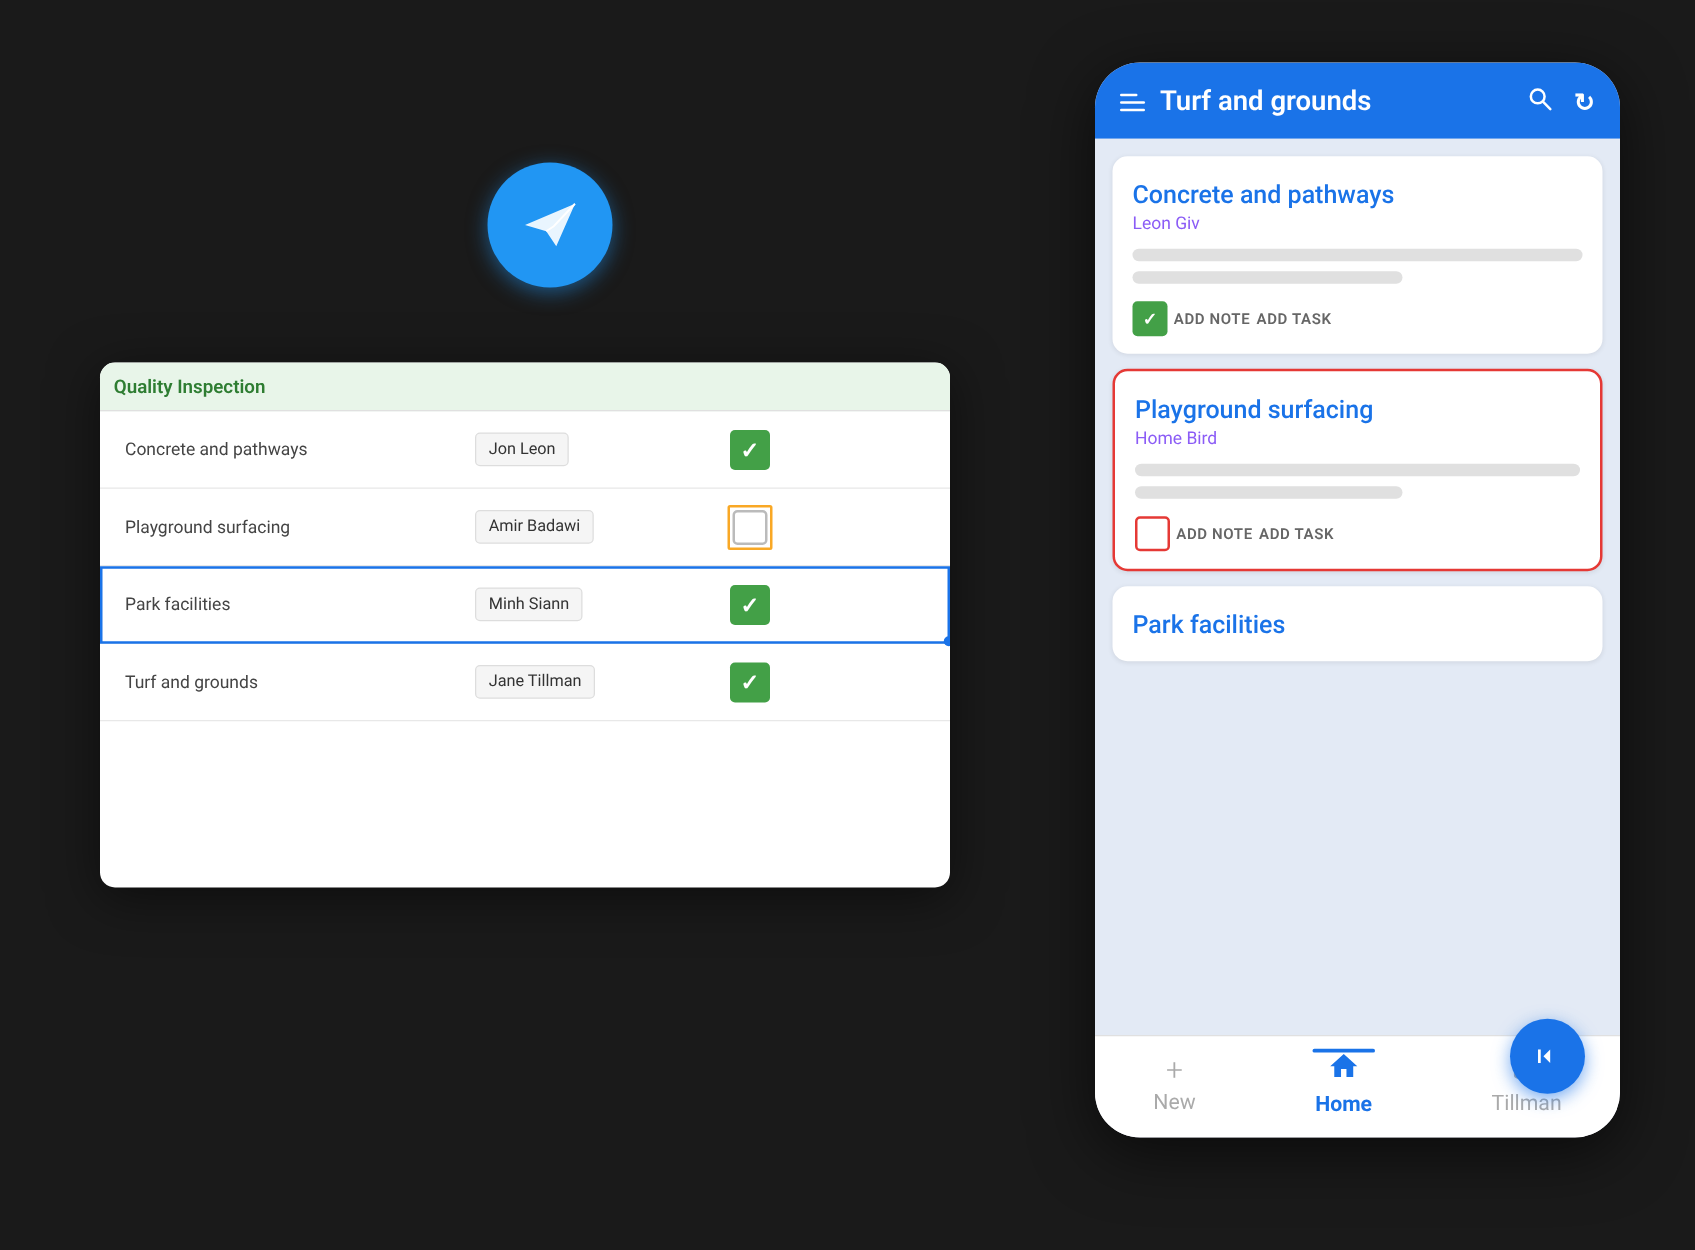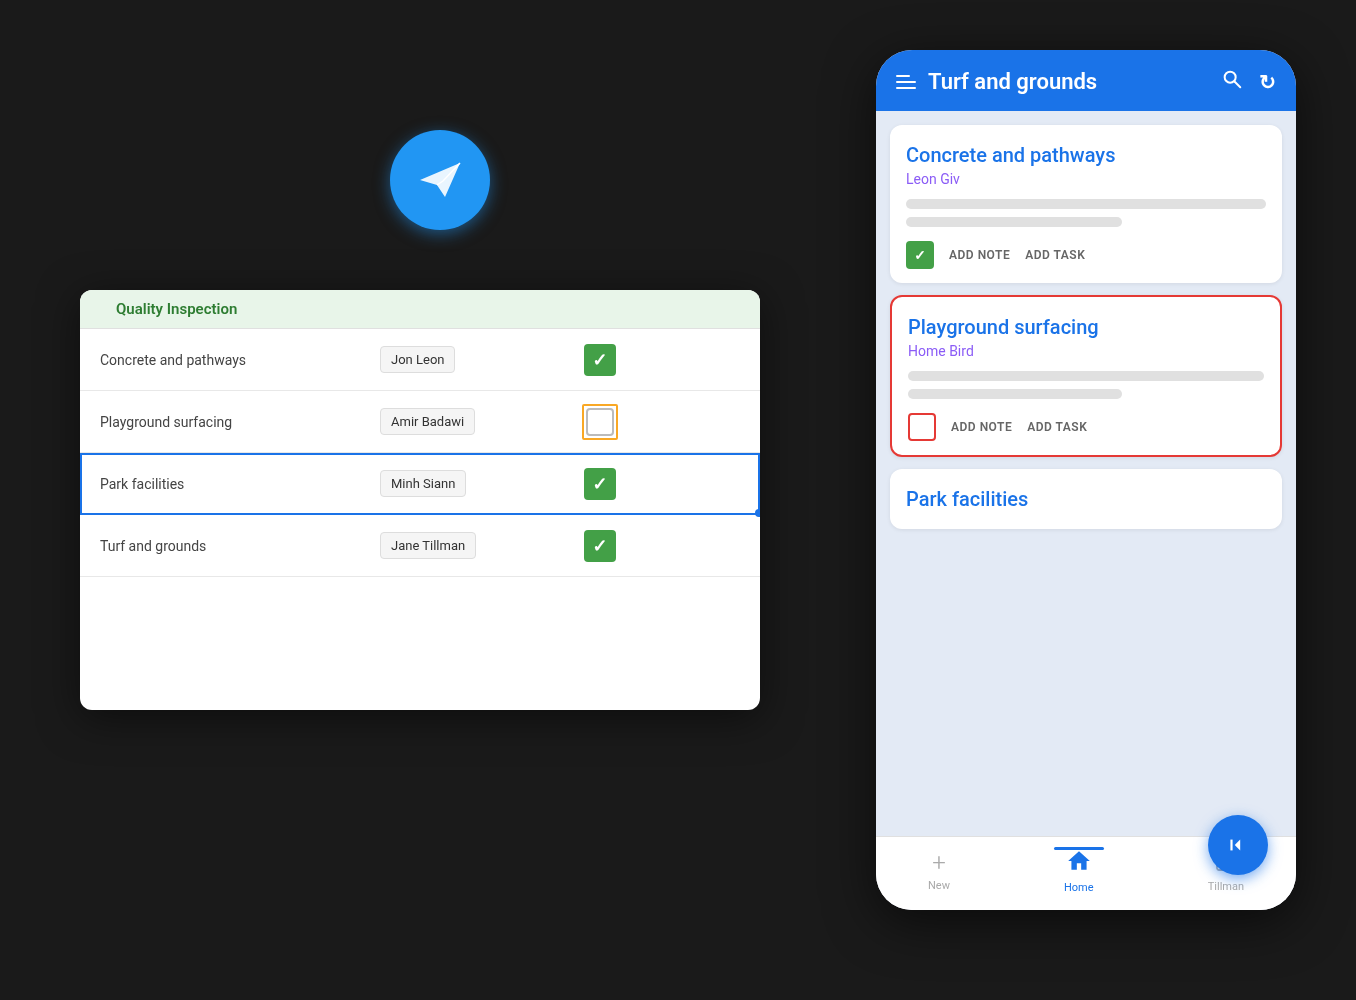--- a/index.html
+++ b/index.html
@@ -45,21 +45,21 @@
     .spreadsheet-title-row {
       background: white;
       border-bottom: 1px solid #e0e0e0;
       padding: 14px 20px;
       font-size: 14px;
       color: #555;
     }
 
     .spreadsheet-header-row {
       background: #e8f5e9;
-      padding: 10px 36px;
+      padding: 10px 11px;
       display: flex;
       align-items: center;
       border-bottom: 1px solid #e0e0e0;
     }
 
     .spreadsheet-header-row span {
       font-size: 15px;
       font-weight: 600;
       color: #2e7d32;
     }
@@ -256,21 +256,21 @@
       border-radius: 5px;
     }
 
     .task-card-line.short {
       width: 60%;
     }
 
     .task-card-actions {
       display: flex;
       align-items: center;
-      gap: 15px;
+      gap: 5px;
     }
 
     .task-checkbox-green {
       width: 28px;
       height: 28px;
       background: #43a047;
       border-radius: 4px;
       display: flex;
       align-items: center;
       justify-content: center;
@@ -344,27 +344,27 @@
     .nav-item-icon {
       font-size: 22px;
       color: #aaa;
     }
 
     .nav-item-icon.active {
       color: #1a73e8;
     }
 
     .nav-item-label {
-      font-size: 11px;
+      font-size: 17px;
       color: #aaa;
     }
 
     .nav-item-label.active {
       color: #1a73e8;
-      font-weight: 400;
+      font-weight: 700;
     }
 
     .nav-active-bar {
       width: 50px;
       height: 3px;
       background: #1a73e8;
       border-radius: 2px;
       margin-bottom: -4px;
     }
 

